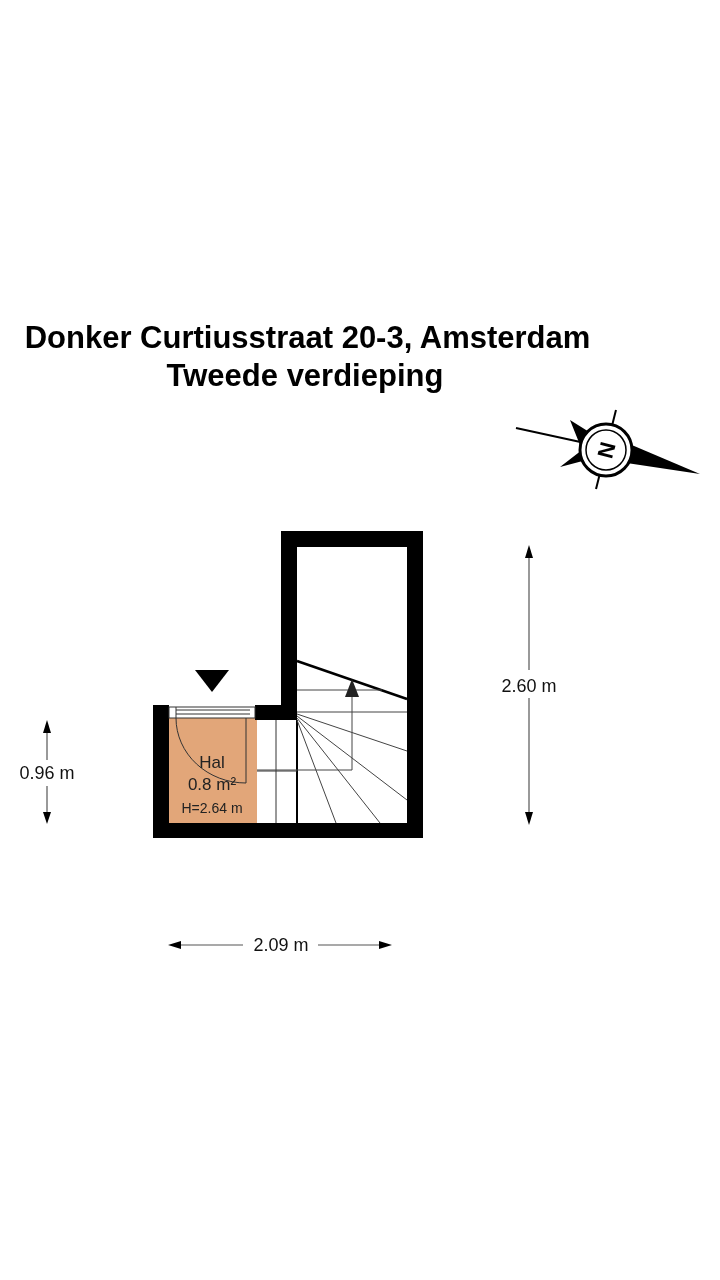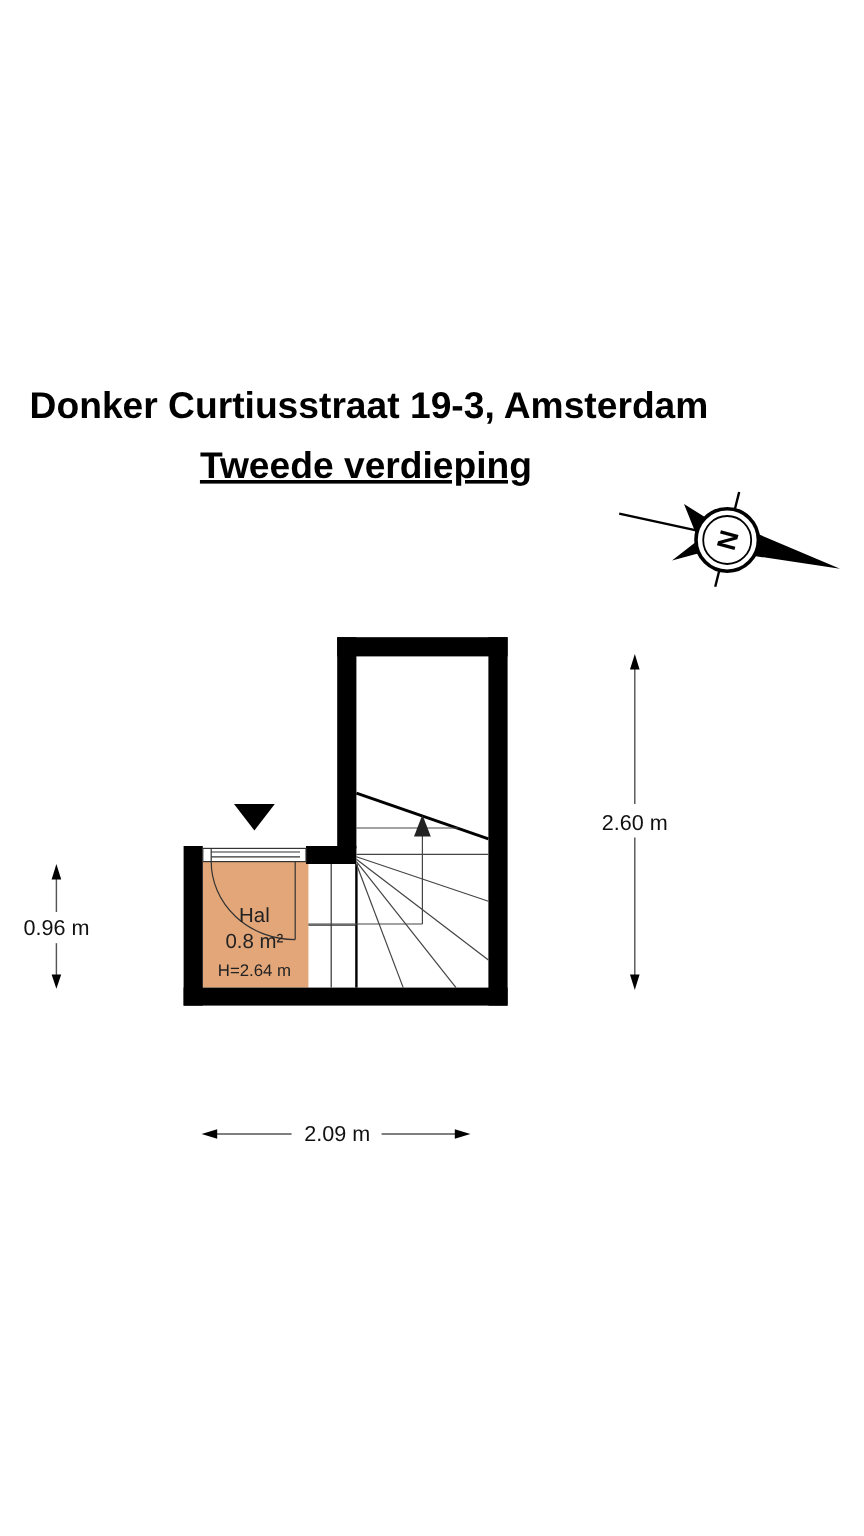--- a/index.html
+++ b/index.html
@@ -1,27 +1,27 @@
 <!DOCTYPE html>
 <html><head>
 <meta charset="utf-8">
 <style>
   html, body { margin:0; padding:0; background:#ffffff; }
   body { width:720px; height:1280px; position:relative; overflow:hidden; font-family:"Liberation Sans", sans-serif; }
   .title { position:absolute; left:0; width:615px; text-align:center; font-weight:bold; color:#000; font-size:31px; line-height:34px; }
   #t1 { top:321px; }
-  #t2 { top:371px; width:610px;text-decoration:underline; }
+  #t2 { top:359px; width:610px; }
   svg { position:absolute; left:0; top:0; }
   .dimtext { font-family:"Liberation Sans", sans-serif; font-size:18px; fill:#111; }
   .roomtext { font-family:"Liberation Sans", sans-serif; fill:#222; }
 </style>
 </head>
 <body>
 
-<div class="title" id="t1">Donker Curtiusstraat 19-3, Amsterdam</div>
+<div class="title" id="t1">Donker Curtiusstraat 20-3, Amsterdam</div>
 <div class="title" id="t2">Tweede verdieping</div>
 
 <svg width="720" height="1280" viewBox="0 0 720 1280">
 
   <g>
     <line x1="516" y1="428" x2="585" y2="443" stroke="#000" stroke-width="2"></line>
     <polygon points="570,420 602,440 594,458 560,467 582,450" fill="#000"></polygon>
     <polygon points="620,440 700,474 620,462" fill="#000"></polygon>
     <line x1="616" y1="410" x2="596" y2="489" stroke="#000" stroke-width="2"></line>
     <circle cx="606" cy="450" r="26" fill="#fff" stroke="#000" stroke-width="3"></circle>

